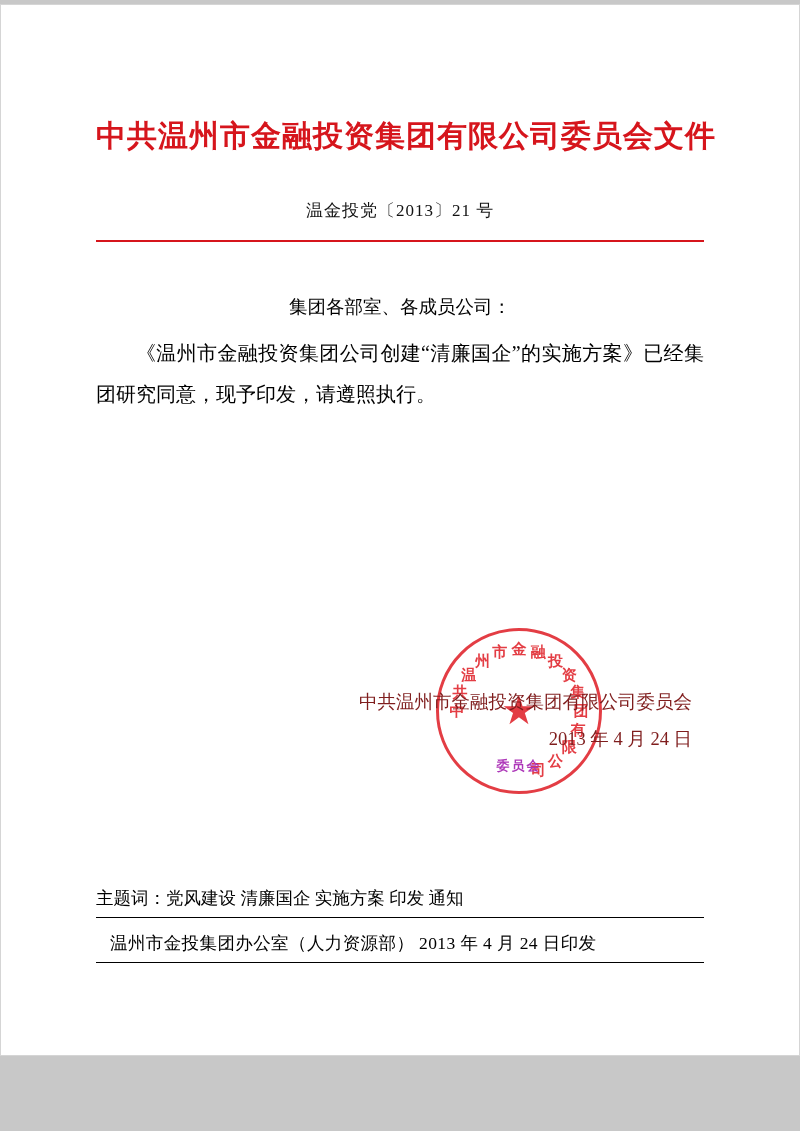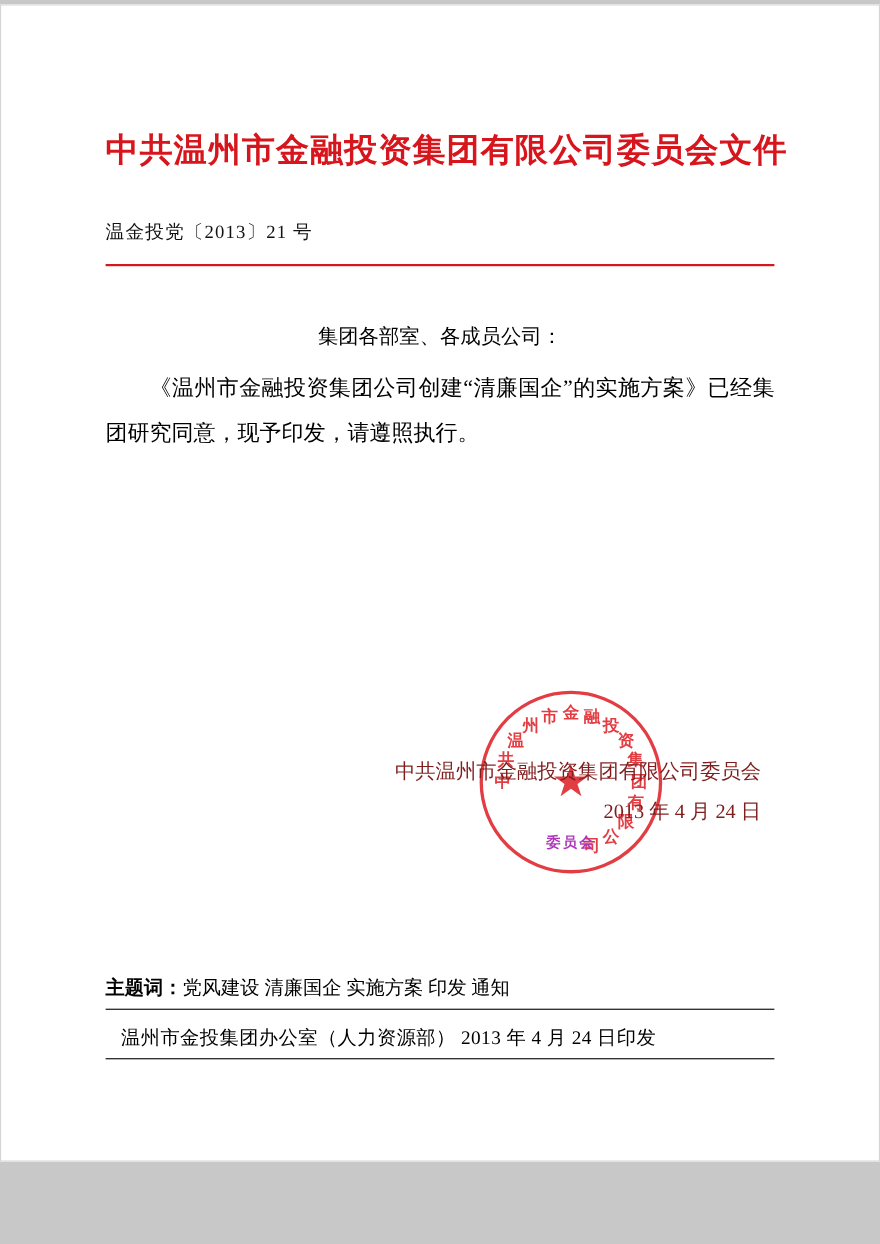--- a/index.html
+++ b/index.html
@@ -40,21 +40,21 @@
     color: #d6151c;
     font-size: 30px;
     font-weight: bold;
     letter-spacing: 1px;
     font-family: "Liberation Serif", serif;
     white-space: nowrap;
   }
 
   .docnum {
     margin-top: 42px;
-    text-align: left;
+    text-align: center;
     font-size: 17px;
     color: #111;
     letter-spacing: 1px;
   }
 
   .redrule {
     margin-top: 18px;
     height: 2px;
     background: #d6151c;
     width: 100%;
@@ -172,21 +172,21 @@
     padding-bottom: 5px;
     line-height: 1.6;
     white-space: nowrap;
   }
   .kw-line.second {
     margin-top: 11px;
     padding-left: 14px;
     letter-spacing: 0.4px;
   }
   .kw-label {
-    font-weight: bold;
+    font-weight: normal;
   }
 
   .pagenum {
     position: absolute;
     left: 0;
     right: 0;
     top: 1048px;
     text-align: center;
     font-size: 15px;
     color: #000;

